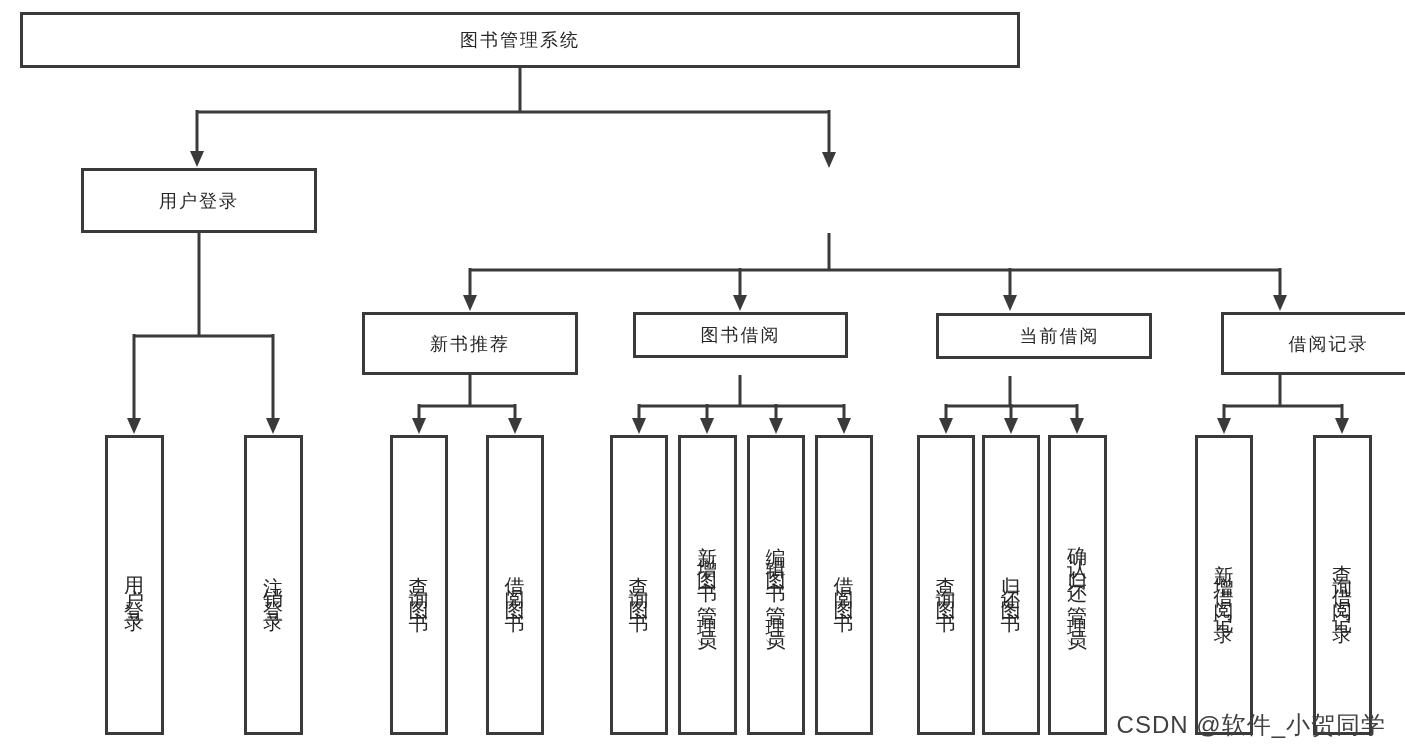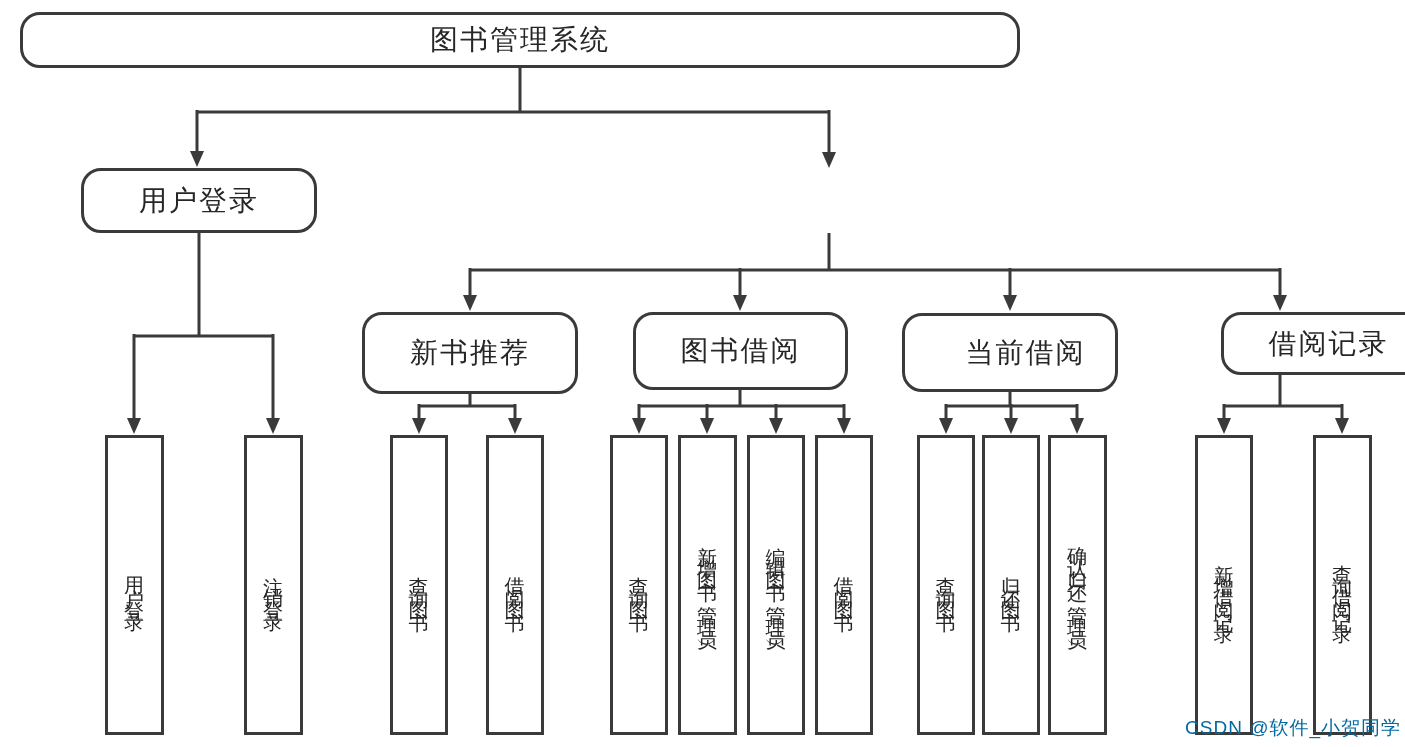--- a/index.html
+++ b/index.html
@@ -21,38 +21,37 @@
     box-sizing:border-box;
     border:3px solid var(--line);
     background:#ffffff;
     display:flex;
     align-items:center;
     justify-content:center;
     color:var(--text);
     z-index:1;
   }
   .node.hlabel{
-    font-size:28px;
+    font-size:18px;
     letter-spacing:2px;
-    border-radius:20px;
   }
   .node.leaf .vtext{
     writing-mode:vertical-rl;
     text-orientation:mixed;
     font-size:20px;
     letter-spacing:12px;
     line-height:1;
     color:var(--text);
   }
   .watermark{
     position:absolute;
-    right:4px;
+    right:19px;
     bottom:6px;
-    font-size:19px;
-    color:#0369a1;
+    font-size:24px;
+    color:#404040;
     letter-spacing:1px;
     z-index:2;
     white-space:nowrap;
   }
 </style>
 </head>
 <body>
 
 <div class="canvas">
 
@@ -97,27 +96,27 @@
   </svg>
 
   <div class="node hlabel" style="left:20px;top:12px;width:1000px;height:56px;">
     <span>图书管理系统</span>
   </div>
 
   <div class="node hlabel" style="left:81px;top:168px;width:236px;height:65px;">
     <span>用户登录</span>
   </div>
 
-  <div class="node hlabel" style="left:362px;top:312px;width:216px;height:82px;">
+  <div class="node hlabel" style="left:362px;top:312px;width:216px;height:63px;">
     <span>新书推荐</span>
   </div>
-  <div class="node hlabel" style="left:633px;top:312px;width:215px;height:78px;">
+  <div class="node hlabel" style="left:633px;top:312px;width:215px;height:46px;">
     <span>图书借阅</span>
   </div>
-  <div class="node hlabel" style="left:902px;top:313px;width:216px;height:79px;padding-left:31px;">
+  <div class="node hlabel" style="left:936px;top:313px;width:216px;height:46px;padding-left:31px;">
     <span>当前借阅</span>
   </div>
   <div class="node hlabel" style="left:1173px;top:312px;width:215px;height:63px;margin-left:48px;">
     <span>借阅记录</span>
   </div>
 
   <div class="node leaf" style="left:105px;top:435px;width:59px;height:300px;">
     <span class="vtext">用户登录</span>
   </div>
   <div class="node leaf" style="left:244px;top:435px;width:59px;height:300px;">

